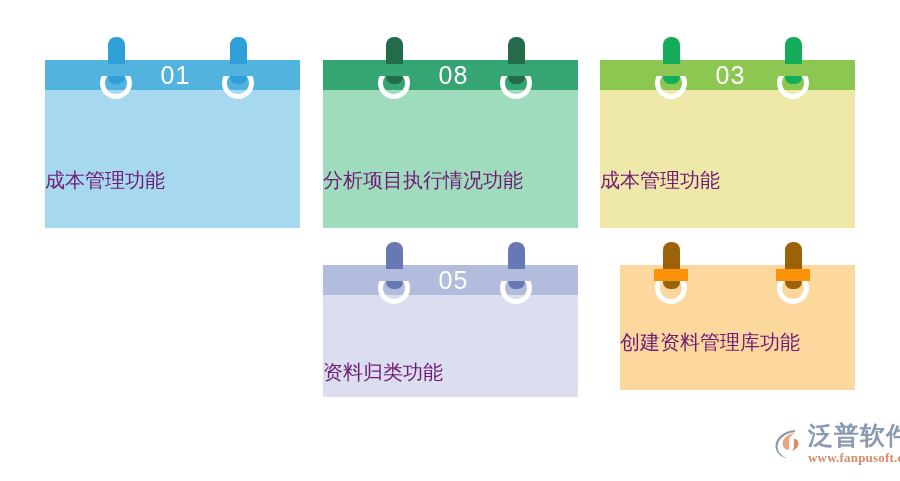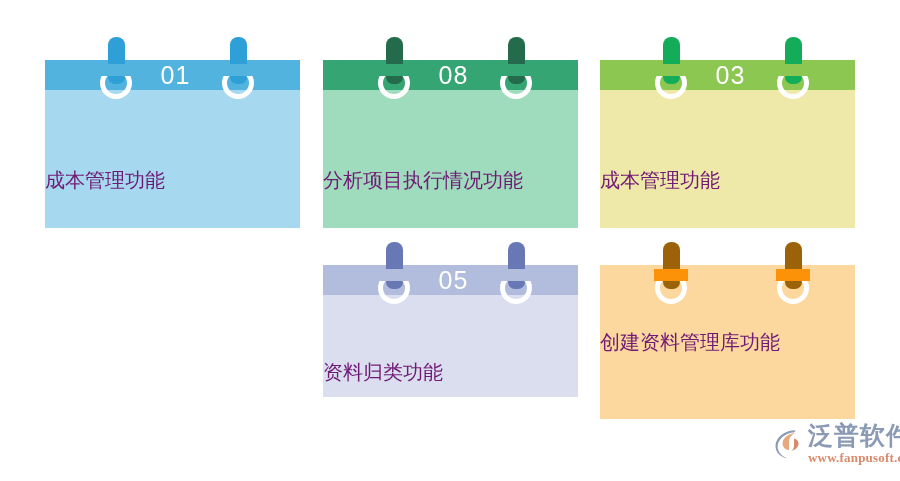--- a/index.html
+++ b/index.html
@@ -211,21 +211,21 @@
       <div class="ring-layer">
         <div class="ring-hole left"></div>
         <div class="ring-top-mask left" style="background: rgb(178, 189, 221);"></div>
         <div class="ring-bar left" style="background: rgb(104, 120, 180);"></div>
         <div class="ring-hole right"></div>
         <div class="ring-top-mask right" style="background: rgb(178, 189, 221);"></div>
         <div class="ring-bar right" style="background: rgb(104, 120, 180);"></div>
       </div>
     </div>
     <div class="card" style="left: 600px; top: 265px;">
-      <div class="body" style="background: rgb(252, 215, 158); height: 154px;">
+      <div class="body" style="background: rgb(252, 215, 158); height: 125px; margin-left: 20px;">
         <div class="body-text" style="top: 65px;">创建资料管理库功能</div>
       </div>
       <div class="ring-layer">
         <div class="ring-hole left"></div>
         <div class="ring-top-mask left" style="background: rgb(251, 146, 8);"></div>
         <div class="ring-bar left" style="background: rgb(156, 98, 8);"></div>
         <div class="ring-hole right"></div>
         <div class="ring-top-mask right" style="background: rgb(251, 146, 8);"></div>
         <div class="ring-bar right" style="background: rgb(156, 98, 8);"></div>
       </div>

